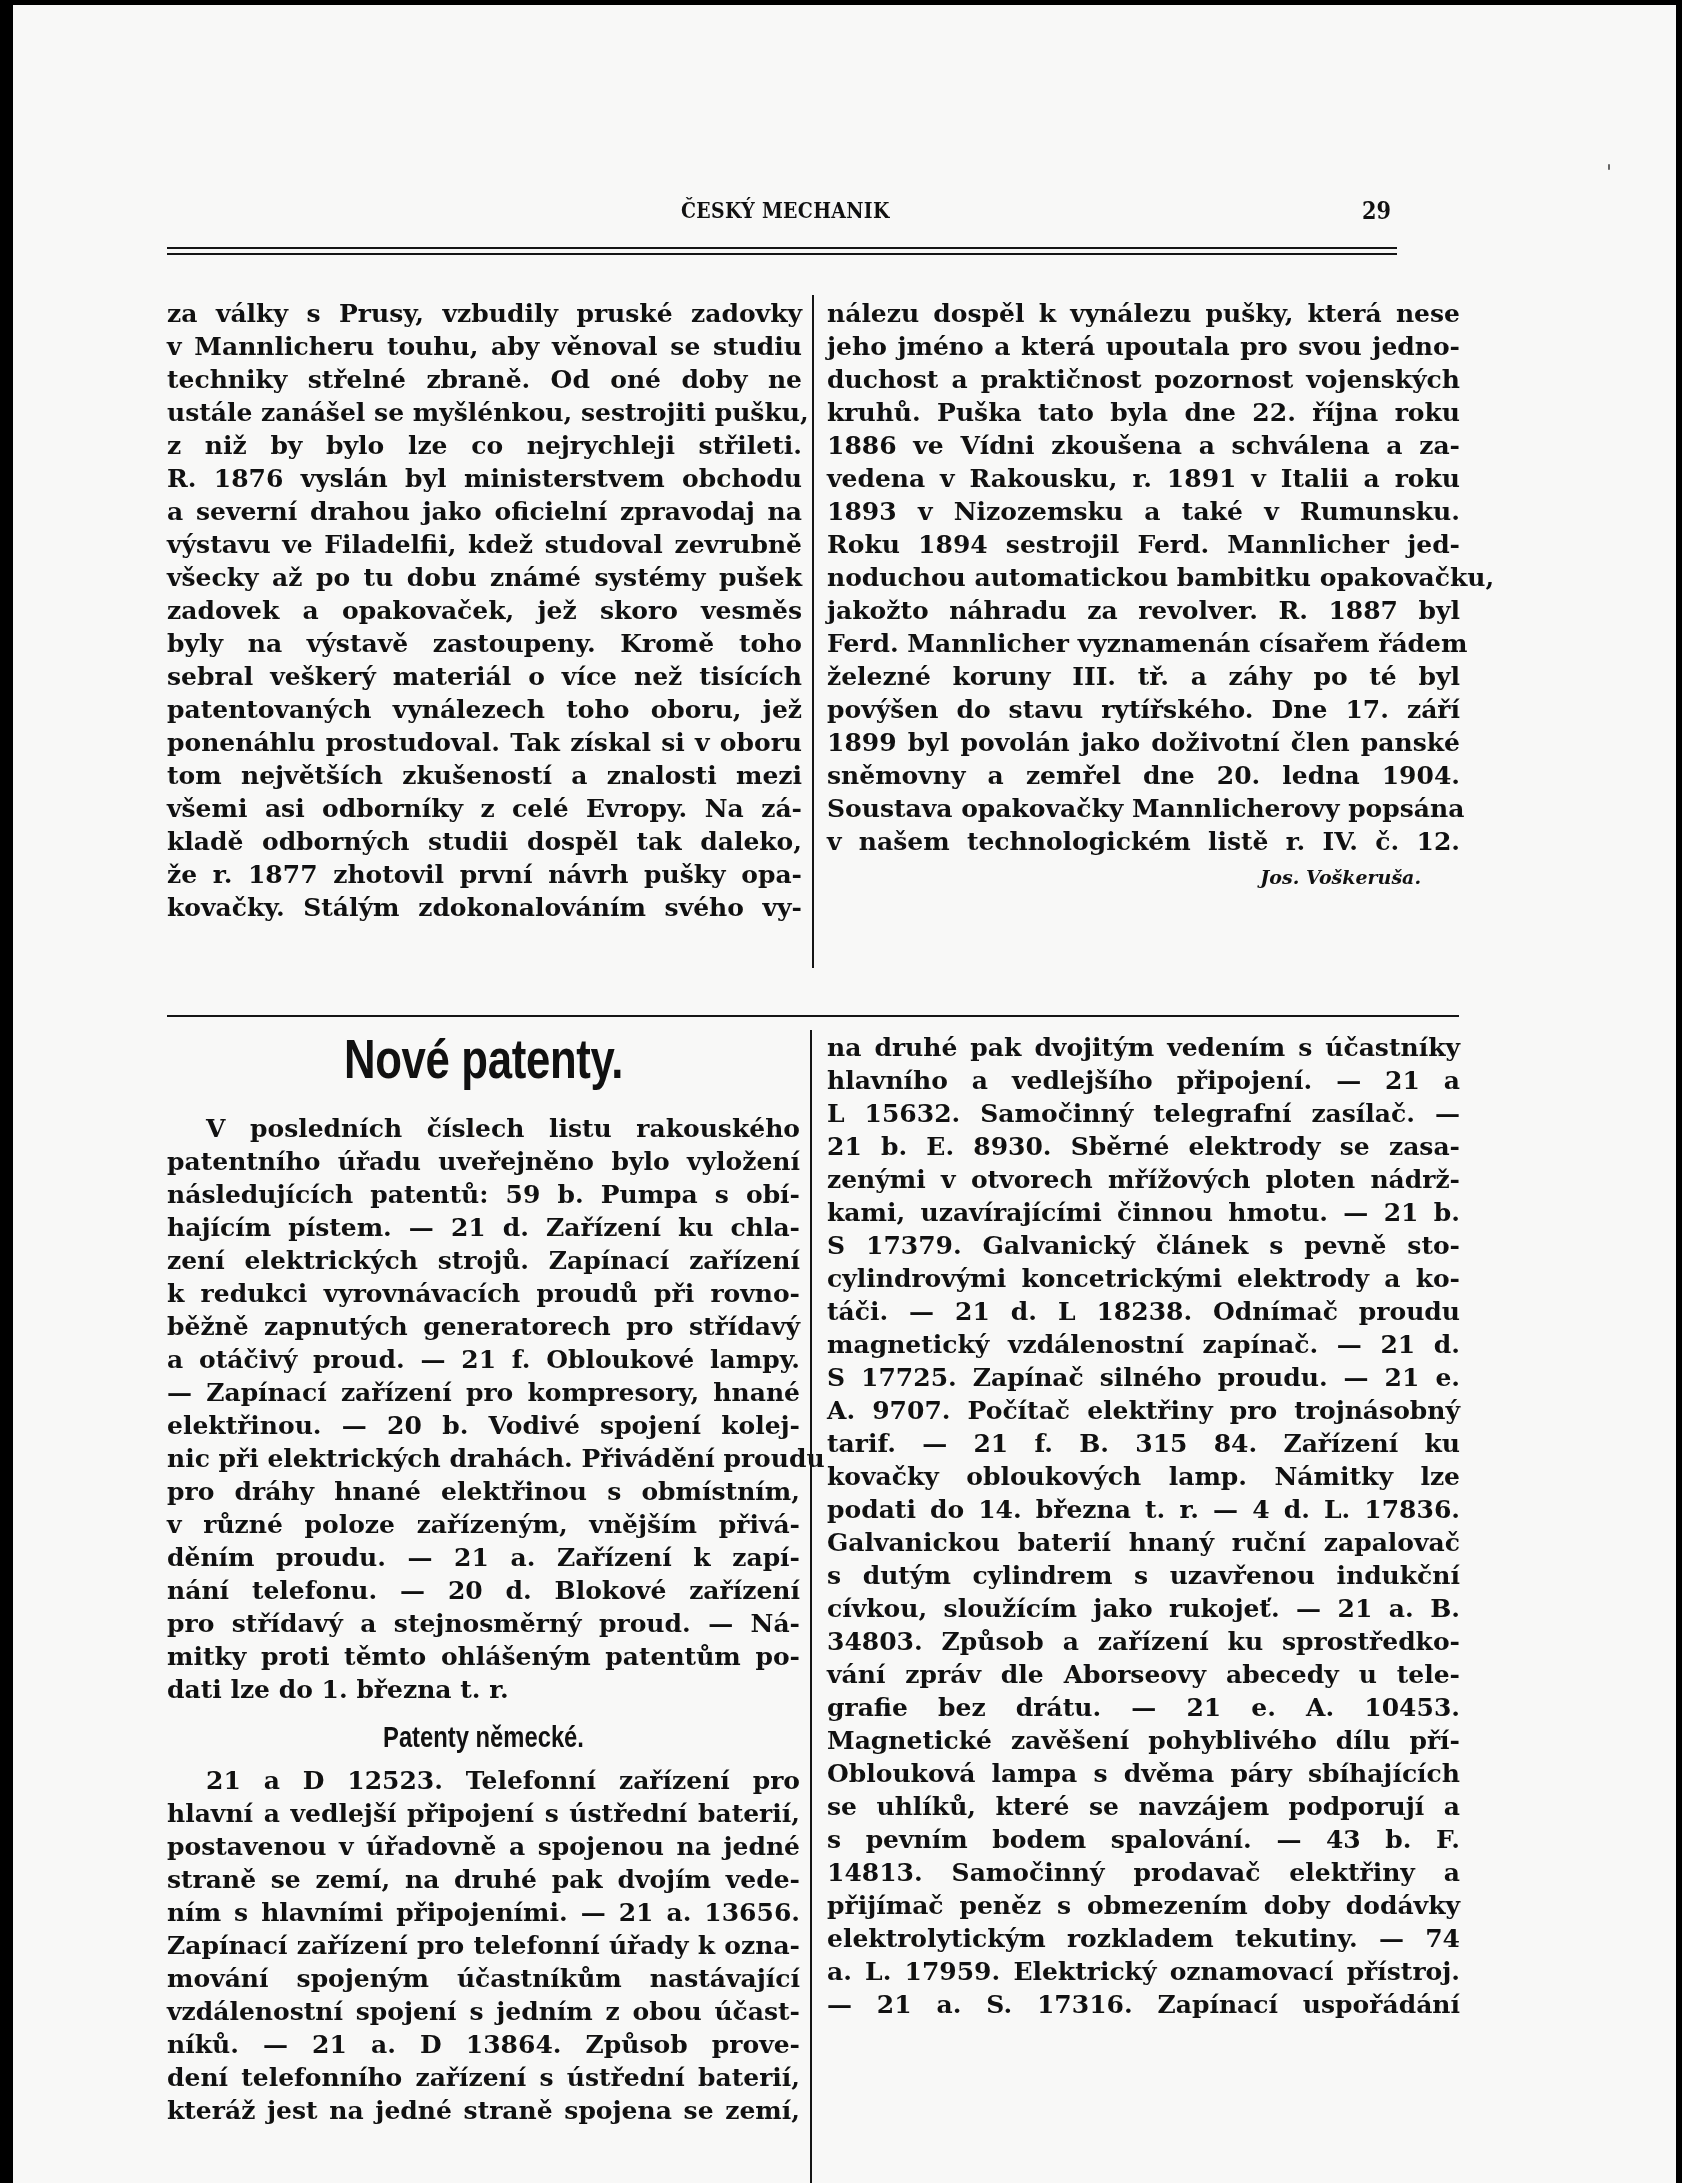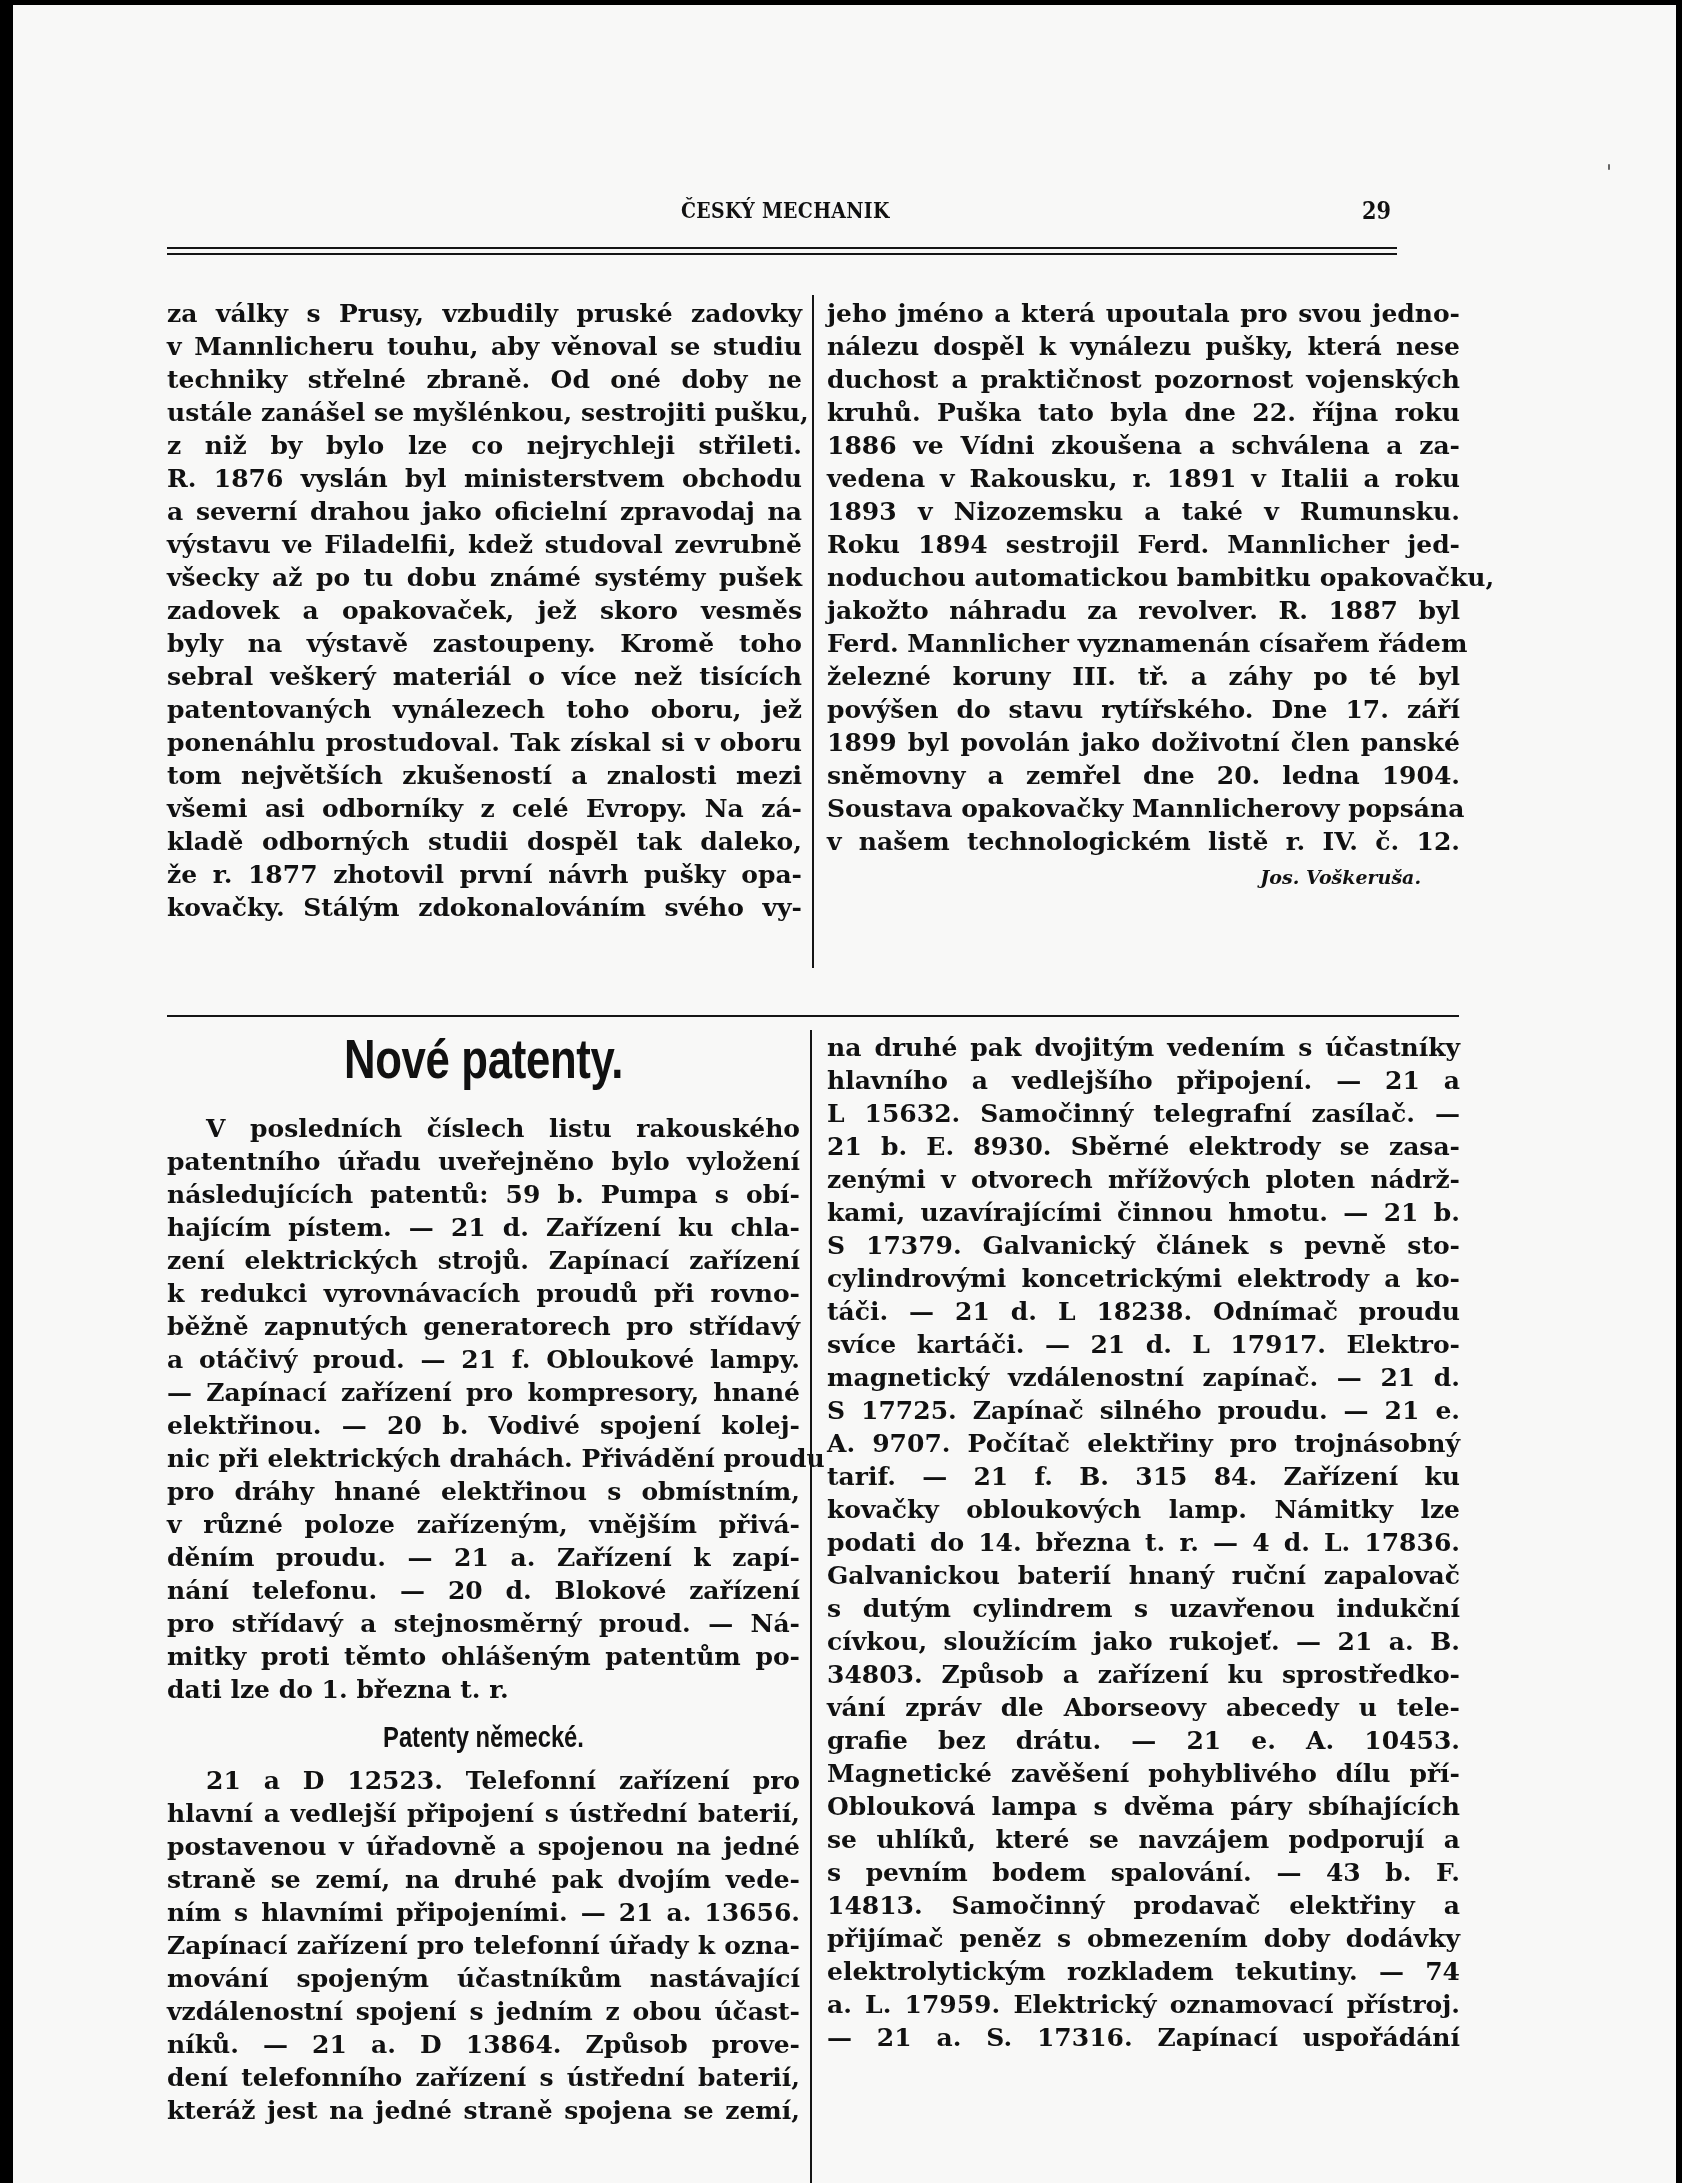--- a/index.html
+++ b/index.html
@@ -125,22 +125,22 @@
     <span class="line">patentovaných vynálezech toho oboru, jež</span>
     <span class="line">ponenáhlu prostudoval. Tak získal si v oboru</span>
     <span class="line">tom největších zkušeností a znalosti mezi</span>
     <span class="line">všemi asi odborníky z celé Evropy. Na zá-</span>
     <span class="line">kladě odborných studii dospěl tak daleko,</span>
     <span class="line">že r. 1877 zhotovil první návrh pušky opa-</span>
     <span class="line">kovačky. Stálým zdokonalováním svého vy-</span>
   </div>
 <div class="vrule" style="left:812px; top:295px; height:673px;"></div>
 <div class="col" id="top-right" style="left:827px; top:297px; width:633px;">
-<span class="line">jeho jméno a která upoutala pro svou jedno-</span>
-    <span class="line">nálezu dospěl k vynálezu pušky, která nese</span>
+<span class="line">nálezu dospěl k vynálezu pušky, která nese</span>
+    <span class="line">jeho jméno a která upoutala pro svou jedno-</span>
     <span class="line">duchost a praktičnost pozornost vojenských</span>
     <span class="line">kruhů. Puška tato byla dne 22. října roku</span>
     <span class="line">1886 ve Vídni zkoušena a schválena a za-</span>
     <span class="line">vedena v Rakousku, r. 1891 v Italii a roku</span>
     <span class="line">1893 v Nizozemsku a také v Rumunsku.</span>
     <span class="line">Roku 1894 sestrojil Ferd. Mannlicher jed-</span>
     <span class="line">noduchou automatickou bambitku opakovačku,</span>
     <span class="line">jakožto náhradu za revolver. R. 1887 byl</span>
     <span class="line">Ferd. Mannlicher vyznamenán císařem řádem</span>
     <span class="line">železné koruny III. tř. a záhy po té byl</span>
@@ -195,21 +195,20 @@
 <div class="col" id="pat-right" style="left:827px; top:1031px; width:633px;">
     <span class="line">na druhé pak dvojitým vedením s účastníky</span>
     <span class="line">hlavního a vedlejšího připojení. — 21 a</span>
     <span class="line">L 15632. Samočinný telegrafní zasílač. —</span>
     <span class="line">21 b. E. 8930. Sběrné elektrody se zasa-</span>
     <span class="line">zenými v otvorech mřížových ploten nádrž-</span>
     <span class="line">kami, uzavírajícími činnou hmotu. — 21 b.</span>
     <span class="line">S 17379. Galvanický článek s pevně sto-</span>
     <span class="line">cylindrovými koncetrickými elektrody a ko-</span>
     <span class="line">táči. — 21 d. L 18238. Odnímač proudu</span>
-    <span class="line">svíce kartáči. — 21 d. L 17917. Elektro-</span>
     <span class="line">magnetický vzdálenostní zapínač. — 21 d.</span>
     <span class="line">S 17725. Zapínač silného proudu. — 21 e.</span>
     <span class="line">A. 9707. Počítač elektřiny pro trojnásobný</span>
     <span class="line">tarif. — 21 f. B. 315 84. Zařízení ku</span>
     <span class="line">kovačky obloukových lamp. Námitky lze</span>
     <span class="line">podati do 14. března t. r. — 4 d. L. 17836.</span>
     <span class="line">Galvanickou baterií hnaný ruční zapalovač</span>
     <span class="line">s dutým cylindrem s uzavřenou indukční</span>
     <span class="line">cívkou, sloužícím jako rukojeť. — 21 a. B.</span>
     <span class="line">34803. Způsob a zařízení ku sprostředko-</span>

